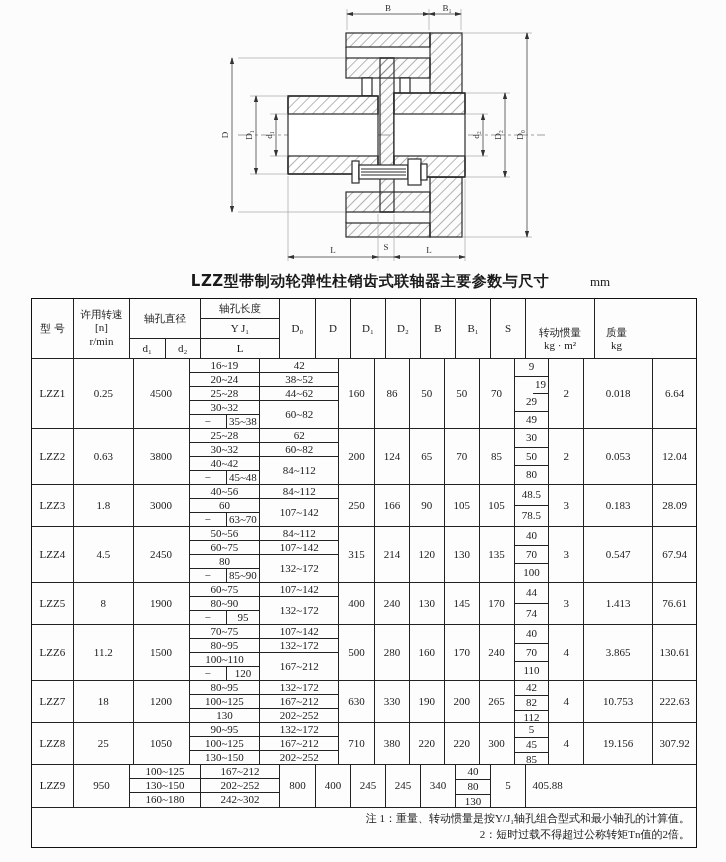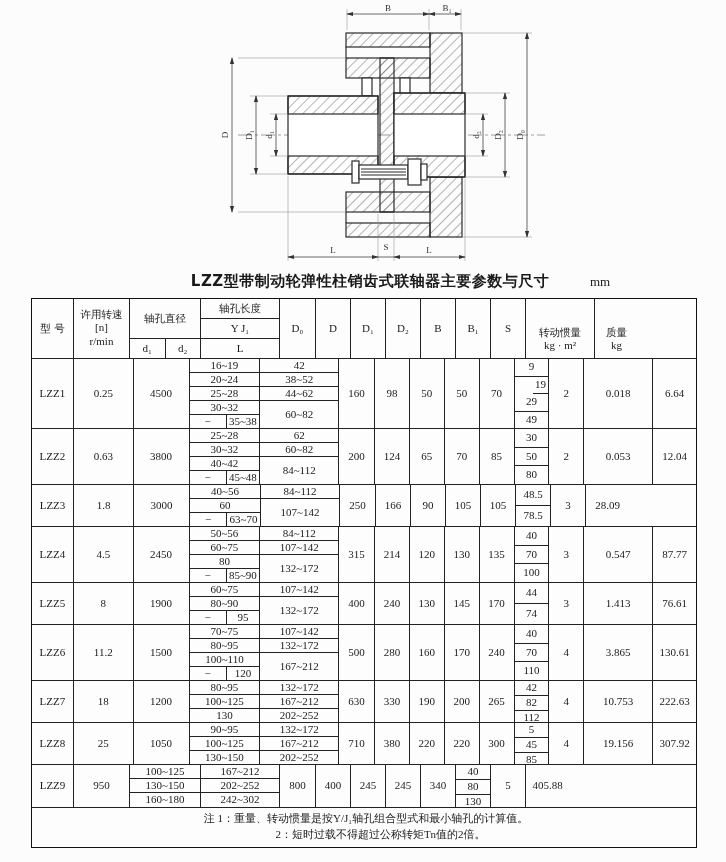--- a/index.html
+++ b/index.html
@@ -48,21 +48,21 @@
   .block:last-of-type { border-bottom:none; }
   .stack { padding:0; display:flex; flex-direction:column; align-items:stretch; justify-content:flex-start; }
   .srow { display:flex; align-items:center; justify-content:center; border-bottom:1px solid #222; }
   .srow.last { border-bottom:none; }
   .dsplit { display:flex; width:100%; height:100%; }
   .dsplit > div { display:flex; align-items:center; justify-content:center; }
   .dsplit .p1 { width:36px; }
   .dsplit .p2 { flex:1; border-left:1px solid #222; }
 
   .notes { border-top:0.5px solid #222; padding:3px 6px 4px 10px; font-size:11px; line-height:1.45;
-           display:flex; flex-direction:column; align-items:center; justify-content:center; }
+           display:flex; flex-direction:column; align-items:flex-end; justify-content:center; }
   .notes .n2 { padding-left:29px; }
 </style>
 </head>
 <body>
 
 <div class="drawing-wrap">
 <svg width="726" height="270" viewBox="0 0 726 270">
   <defs>
     <pattern id="hatch" patternUnits="userSpaceOnUse" width="7" height="7" patternTransform="rotate(45)">
       <line x1="0" y1="0" x2="0" y2="7" stroke="#5a5a5a" stroke-width="0.9"></line>
@@ -214,21 +214,21 @@
             </div>
           </div>
         </div>
         <div class="c w-L stack">
           <div class="srow" style="height: 14px;">42</div>
           <div class="srow" style="height: 14px;">38~52</div>
           <div class="srow" style="height: 14px;">44~62</div>
           <div class="srow last" style="height: 28px;">60~82</div>
         </div>
         <div class="c w-D0">160</div>
-        <div class="c w-n">98</div>
+        <div class="c w-n">86</div>
         <div class="c w-n">50</div>
         <div class="c w-n">50</div>
         <div class="c w-n">70</div>
         <div class="c w-n stack">
           <div class="srow" style="flex: 1 1 0px;">9</div>
           <div class="srow" style="flex: 1 1 0px; margin-left: 18px;">19</div>
           <div class="srow" style="flex: 1 1 0px;">29</div>
           <div class="srow last" style="flex: 1 1 0px;">49</div>
         </div>
         <div class="c w-n">2</div>
@@ -290,20 +290,21 @@
         <div class="c w-D0">250</div>
         <div class="c w-n">166</div>
         <div class="c w-n">90</div>
         <div class="c w-n">105</div>
         <div class="c w-n">105</div>
         <div class="c w-n stack">
           <div class="srow" style="flex: 1 1 0px;">48.5</div>
           <div class="srow last" style="flex: 1 1 0px;">78.5</div>
         </div>
         <div class="c w-n">3</div>
+        <div class="c w-in">0.183</div>
         <div class="c w-ms">28.09</div>
       </div>
       <div class="block" style="height: 56px;">
         <div class="c w-model">LZZ4</div>
         <div class="c w-tq">4.5</div>
         <div class="c w-sp">2450</div>
         <div class="c w-d stack">
           <div class="srow" style="height: 14px;">50~56</div>
           <div class="srow" style="height: 14px;">60~75</div>
           <div class="srow" style="height: 14px;">80</div>
@@ -324,21 +325,21 @@
         <div class="c w-n">120</div>
         <div class="c w-n">130</div>
         <div class="c w-n">135</div>
         <div class="c w-n stack">
           <div class="srow" style="flex: 1 1 0px;">40</div>
           <div class="srow" style="flex: 1 1 0px;">70</div>
           <div class="srow last" style="flex: 1 1 0px;">100</div>
         </div>
         <div class="c w-n">3</div>
         <div class="c w-in">0.547</div>
-        <div class="c w-ms">87.77</div>
+        <div class="c w-ms">67.94</div>
       </div>
       <div class="block" style="height: 42px;">
         <div class="c w-model">LZZ5</div>
         <div class="c w-tq">8</div>
         <div class="c w-sp">1900</div>
         <div class="c w-d stack">
           <div class="srow" style="height: 14px;">60~75</div>
           <div class="srow" style="height: 14px;">80~90</div>
           <div class="srow last" style="height: 14px;">
             <div class="dsplit">

